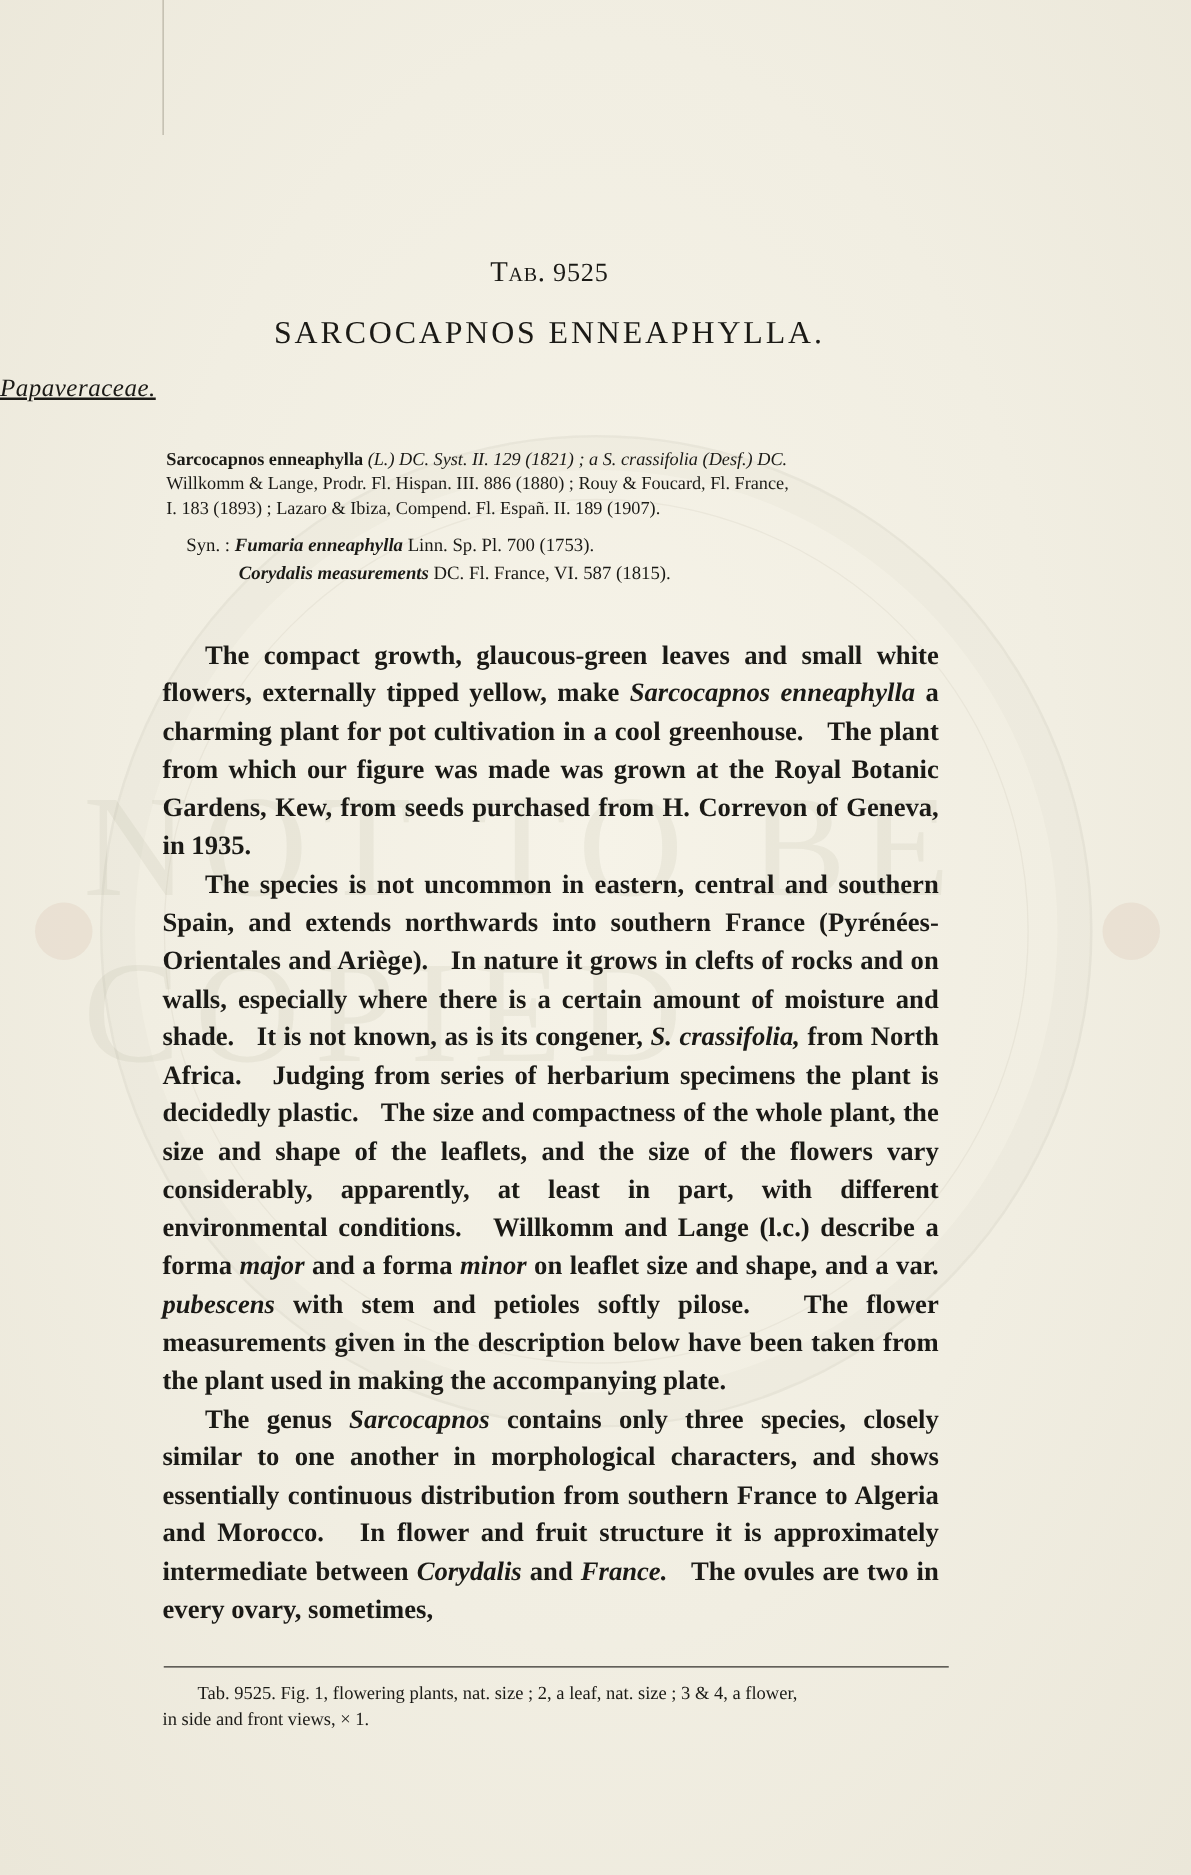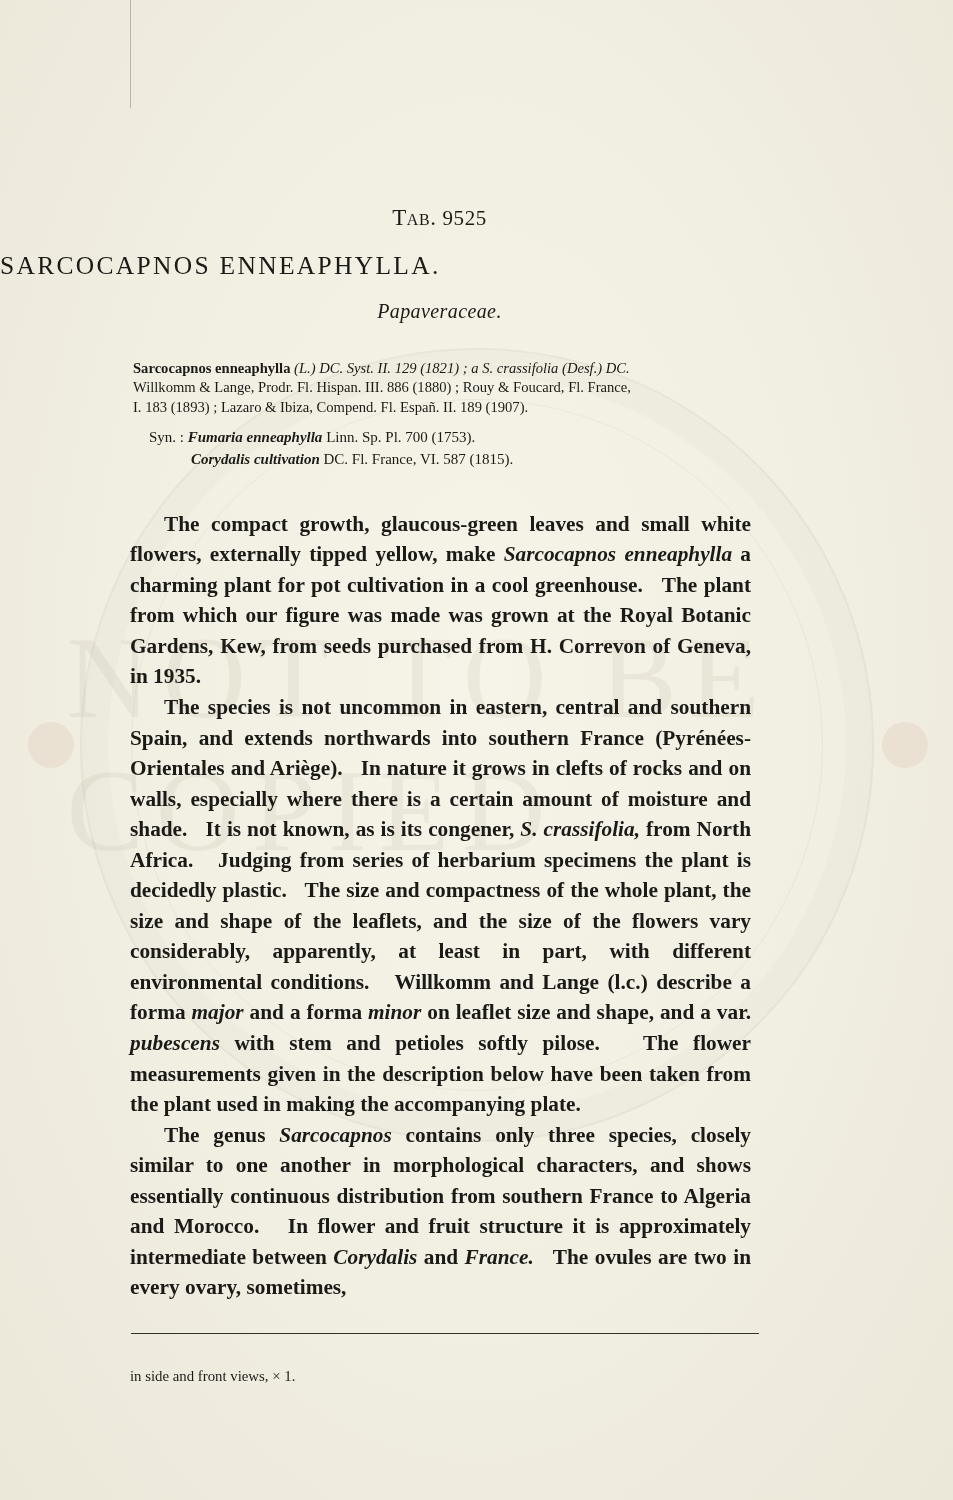--- a/index.html
+++ b/index.html
@@ -95,31 +95,32 @@
     font-size: 21px;
     letter-spacing: 0.6px;
   }
   .tab-line .smallcaps {
     font-variant: small-caps;
     font-size: 23px;
   }
 
   .species-title {
     margin-top: 20px;
-    text-align: left;
+    text-align: center;
     font-size: 25.5px;
     letter-spacing: 2.3px;
   }
 
   .family {
     margin-top: 19px;
-    text-align: center;
+    text-align: left;
     font-style: italic;
     font-size: 20px;
     letter-spacing: 0.4px;
+    text-decoration: underline;
   }
 
   .citations {
     margin: 36px 0 0 0;
     padding: 0 130px 0 133px;
     font-size: 14.6px;
     line-height: 1.33;
     text-align: justify;
   }
   .citations .line { white-space: nowrap; }
@@ -191,30 +192,30 @@
 
   <div class="family">Papaveraceae.</div>
 
   <div class="citations">
     <div class="line"><span class="cite-bold">Sarcocapnos enneaphylla</span><span class="cite-ital"> (L.) DC. Syst. II. 129 (1821) ; a S. crassifolia (Desf.) DC.</span></div>
     <div class="line">Willkomm &amp; Lange, Prodr. Fl. Hispan. III. 886 (1880) ; Rouy &amp; Foucard, Fl. France,</div>
     <div class="line">I. 183 (1893) ; Lazaro &amp; Ibiza, Compend. Fl. Españ. II. 189 (1907).</div>
 
     <div class="syn">
       <span>Syn. : </span><span class="cite-bold-ital">Fumaria enneaphylla</span><span> Linn. Sp. Pl. 700 (1753).</span>
-      <span class="indent2"><span class="cite-bold-ital">Corydalis cultivation</span><span> DC. Fl. France, VI. 587 (1815).</span></span>
+      <span class="indent2"><span class="cite-bold-ital">Corydalis measurements</span><span> DC. Fl. France, VI. 587 (1815).</span></span>
     </div>
   </div>
 
   <div class="body-text">
     <p>The compact growth, glaucous-green leaves and small white flowers, externally tipped yellow, make <i>Sarcocapnos enneaphylla</i> a charming plant for pot cultivation in a cool greenhouse.&nbsp;&nbsp; The plant from which our figure was made was grown at the Royal Botanic Gardens, Kew, from seeds purchased from H. Correvon of Geneva, in 1935.</p>
     <p>The species is not uncommon in eastern, central and southern Spain, and extends northwards into southern France (Pyrénées-Orientales and Ariège).&nbsp;&nbsp; In nature it grows in clefts of rocks and on walls, especially where there is a certain amount of moisture and shade.&nbsp;&nbsp; It is not known, as is its congener, <i>S. crassifolia,</i> from North Africa.&nbsp;&nbsp; Judging from series of herbarium specimens the plant is decidedly plastic.&nbsp;&nbsp; The size and compactness of the whole plant, the size and shape of the leaflets, and the size of the flowers vary considerably, apparently, at least in part, with different environmental conditions.&nbsp;&nbsp; Willkomm and Lange (l.c.) describe a forma <i>major</i> and a forma <i>minor</i> on leaflet size and shape, and a var. <i>pubescens</i> with stem and petioles softly pilose.&nbsp;&nbsp; The flower measurements given in the description below have been taken from the plant used in making the accompanying plate.</p>
     <p>The genus <i>Sarcocapnos</i> contains only three species, closely similar to one another in morphological characters, and shows essentially continuous distribution from southern France to Algeria and Morocco.&nbsp;&nbsp; In flower and fruit structure it is approximately intermediate between <i>Corydalis</i> and <i>France.</i>&nbsp;&nbsp; The ovules are two in every ovary, sometimes,</p>
   </div>
 
   <div class="footnote-rule"></div>
 
   <div class="footnote">
-    <span class="fn-indent"></span><br>
+    <span class="fn-indent"></span><span>Tab. 9525.  Fig. 1, flowering plants, nat. size ;  2, a leaf, nat. size ; 3 &amp; 4, a flower,</span><br>
     <span>in side and front views,  ×  1.</span>
   </div>
 
 </div>
 
 </body></html>

